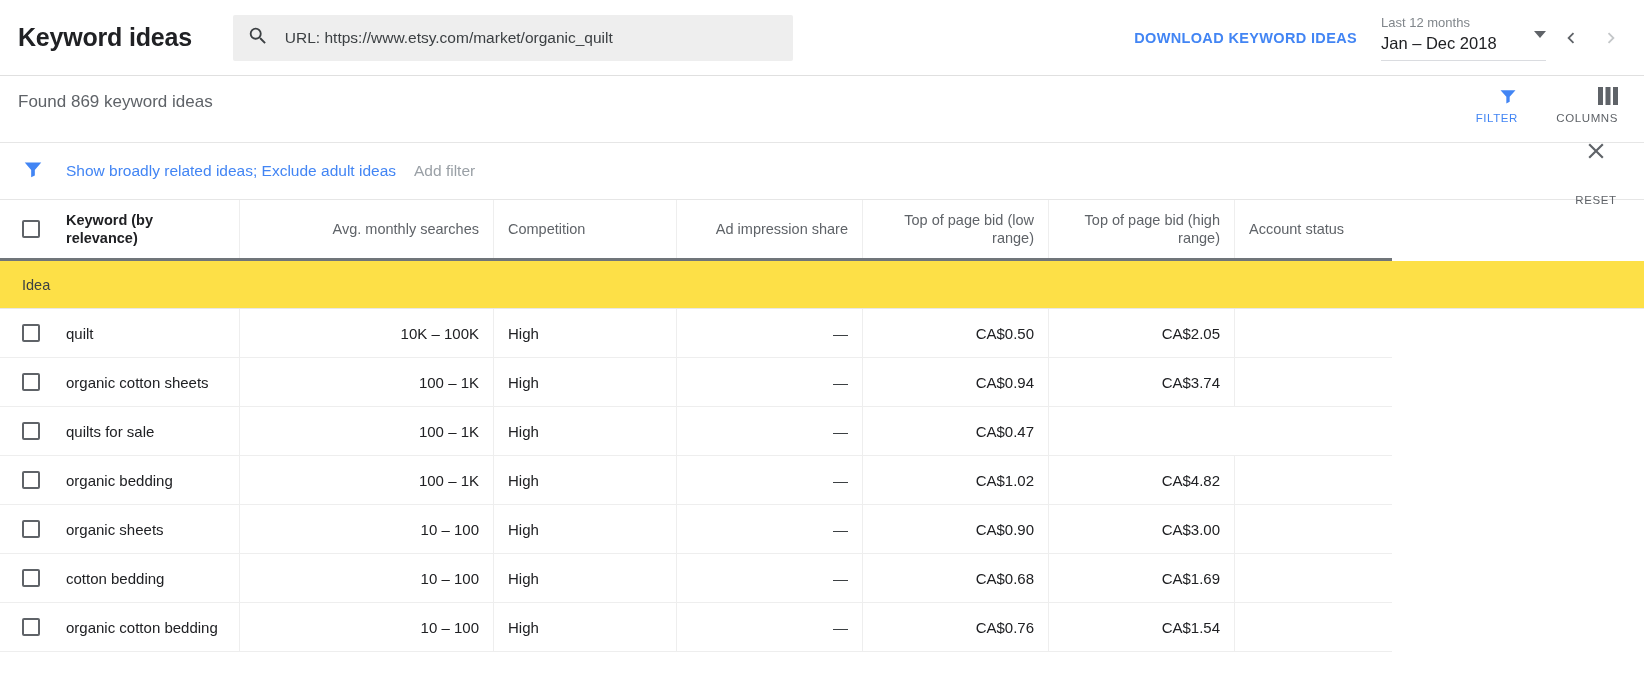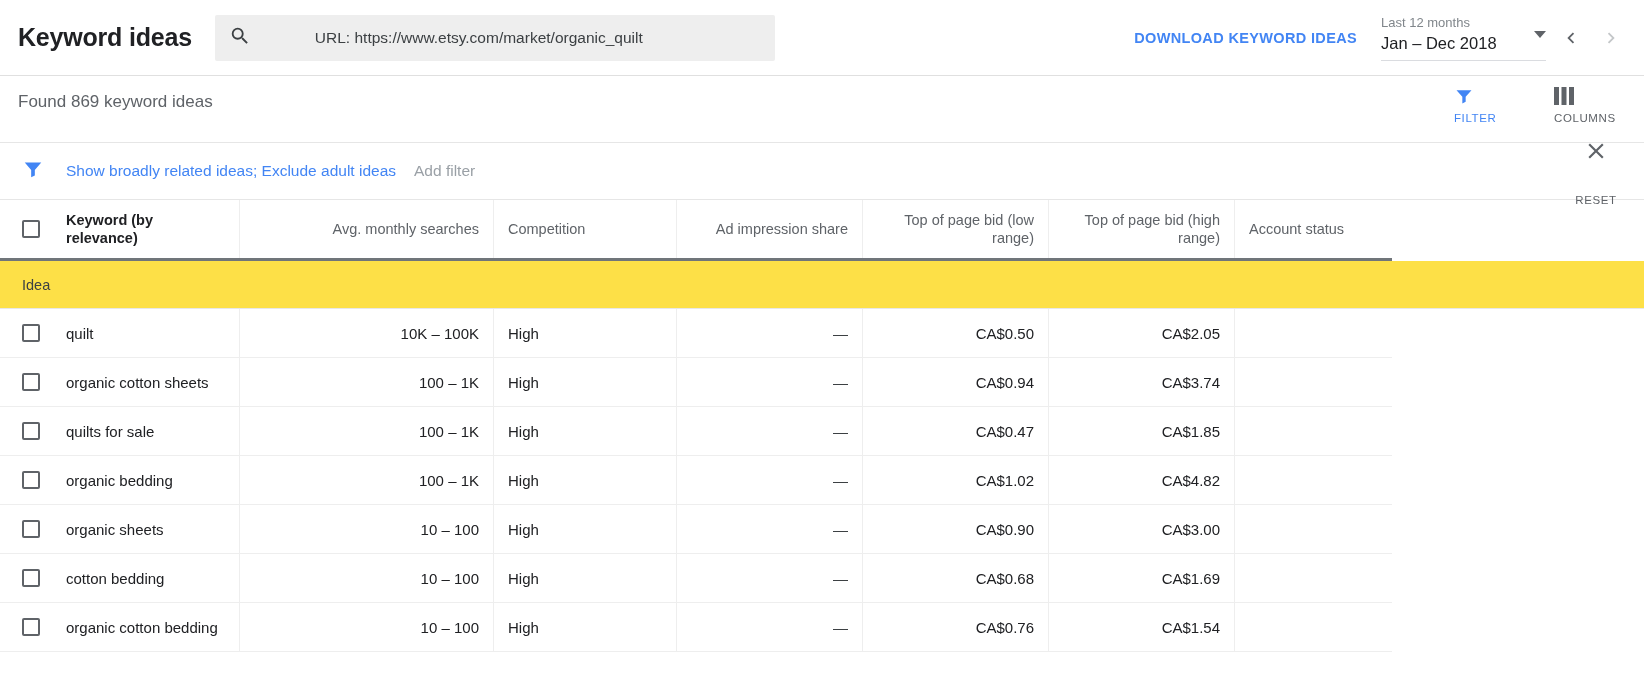--- a/index.html
+++ b/index.html
@@ -22,29 +22,28 @@
     padding: 0 16px 0 18px;
   }
   .page-title {
     font-size: 25px;
     font-weight: 700;
     letter-spacing: -0.2px;
     color: #202124;
     white-space: nowrap;
   }
   .searchbox {
-    margin-left: 23px;
+    margin-left: 41px;
     width: 560px;
     height: 46px;
     background: #eeeeee;
     border-radius: 2px;
     display: flex;
     align-items: center;
     padding: 0 14px;
-    gap: 48px;
   }
   .searchbox .search-icon { flex: 0 0 auto; margin-right: 16px; display: block; }
   .search-value {
     font-size: 15.5px;
     color: #3c4043;
     white-space: nowrap;
     overflow: hidden;
   }
   .topbar-right {
     margin-left: auto;
@@ -112,21 +111,21 @@
     margin-left: auto;
     display: flex;
     align-items: flex-start;
     gap: 36px;
     padding-right: 8px;
     padding-top: 4px;
   }
   .icon-btn {
     display: flex;
     flex-direction: column;
-    align-items: flex-start;
+    align-items: flex-end;
     cursor: pointer;
     width: 64px;
   }
   .icon-btn .glyph { height: 22px; display: flex; align-items: center; justify-content: center; }
   .icon-btn .cap {
     margin-top: 5px;
     font-size: 11.5px;
     letter-spacing: 0.6px;
     text-transform: uppercase;
   }
@@ -426,23 +425,20 @@
         </div>
         <div class="cell c-comp">
           <span>High</span>
         </div>
         <div class="cell c-imp">
           <span class="dash">—</span>
         </div>
         <div class="cell c-low">
           <span>CA$0.47</span>
         </div>
-        <div class="cell c-high">
-          <span>CA$1.85</span>
-        </div>
         <div class="cell c-acct">
           <span></span>
         </div>
       </div>
       <div class="trow data-row">
         <div class="cell c-check">
           <span class="checkbox"></span>
         </div>
         <div class="cell c-kw">
           <span>organic bedding</span>

